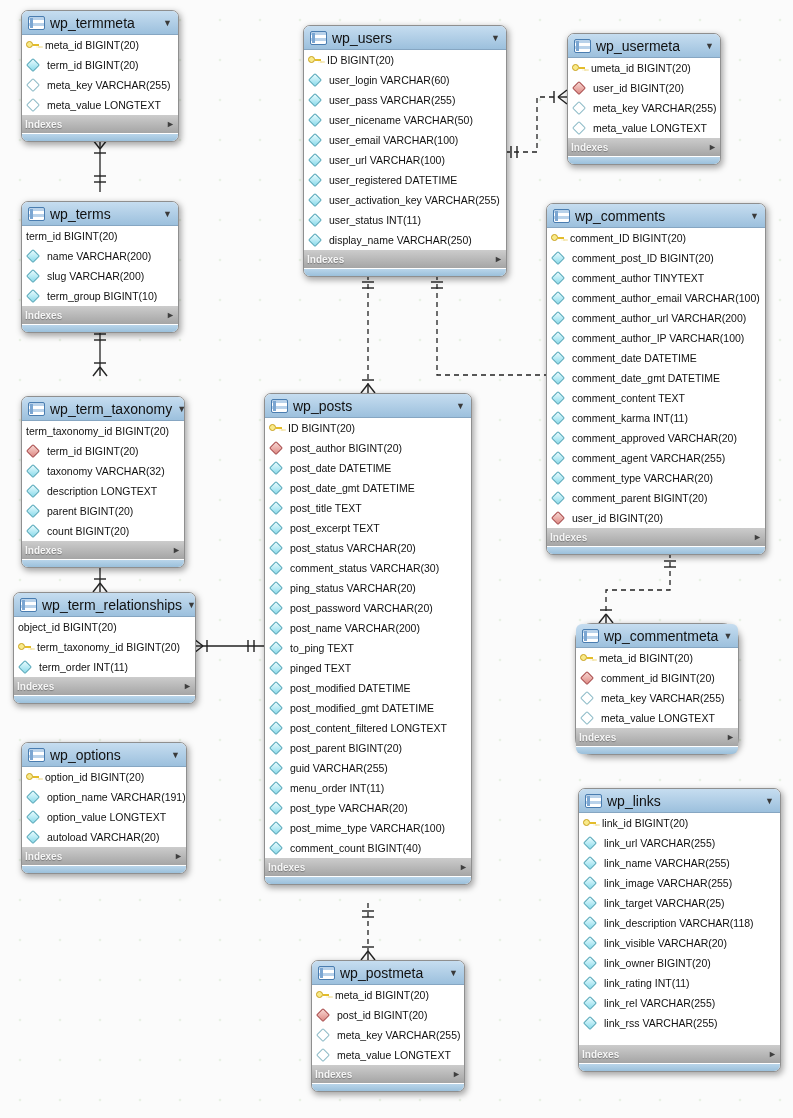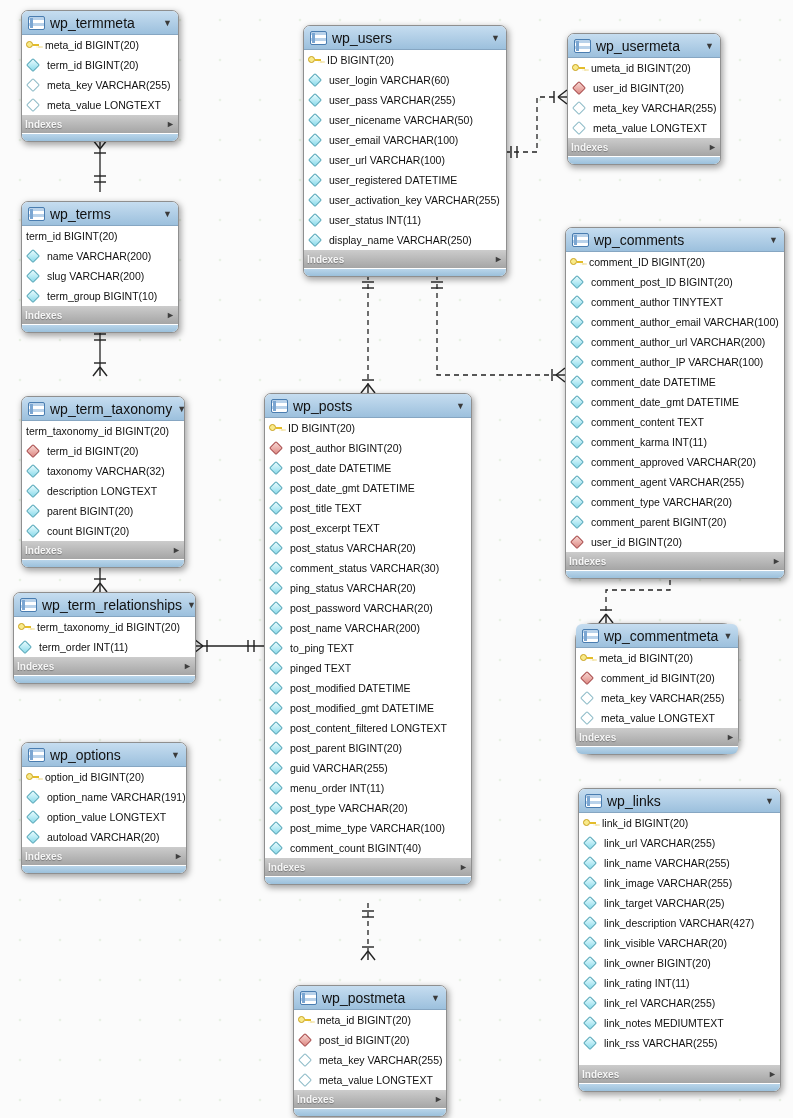--- a/index.html
+++ b/index.html
@@ -213,20 +213,23 @@
       </div>
       <div class="cap"></div>
     </div>
     <div class="table" style="left: 13px; top: 592px; width: 181px;">
       <div class="hdr">
         <span class="tbl-icon"></span>
         <span class="title">wp_term_relationships</span>
         <span class="col-arrow">▼</span>
       </div>
       <div class="row">
+        <span>object_id BIGINT(20)</span>
+      </div>
+      <div class="row">
         <span class="ic-key"></span>
         <span>term_taxonomy_id BIGINT(20)</span>
       </div>
       <div class="row">
         <span class="ic-d ic-col"></span>
         <span>term_order INT(11)</span>
       </div>
       <div class="ftr">
         <span>Indexes</span>
         <span class="exp">►</span>
@@ -406,21 +409,21 @@
       <div class="row">
         <span class="ic-d ic-col"></span>
         <span>comment_count BIGINT(40)</span>
       </div>
       <div class="ftr">
         <span>Indexes</span>
         <span class="exp">►</span>
       </div>
       <div class="cap"></div>
     </div>
-    <div class="table" style="left: 293px; top: 960px; width: 152px; margin-top: 25px;">
+    <div class="table" style="left: 311px; top: 960px; width: 152px;">
       <div class="hdr">
         <span class="tbl-icon"></span>
         <span class="title">wp_postmeta</span>
         <span class="col-arrow">▼</span>
       </div>
       <div class="row">
         <span class="ic-key"></span>
         <span>meta_id BIGINT(20)</span>
       </div>
       <div class="row">
@@ -462,21 +465,21 @@
       <div class="row">
         <span class="ic-d ic-colh"></span>
         <span>meta_value LONGTEXT</span>
       </div>
       <div class="ftr">
         <span>Indexes</span>
         <span class="exp">►</span>
       </div>
       <div class="cap"></div>
     </div>
-    <div class="table" style="left: 565px; top: 203px; width: 218px; margin-top: 24px;">
+    <div class="table" style="left: 546px; top: 203px; width: 218px;">
       <div class="hdr">
         <span class="tbl-icon"></span>
         <span class="title">wp_comments</span>
         <span class="col-arrow">▼</span>
       </div>
       <div class="row">
         <span class="ic-key"></span>
         <span>comment_ID BIGINT(20)</span>
       </div>
       <div class="row">
@@ -590,41 +593,37 @@
       <div class="row">
         <span class="ic-d ic-col"></span>
         <span>link_image VARCHAR(255)</span>
       </div>
       <div class="row">
         <span class="ic-d ic-col"></span>
         <span>link_target VARCHAR(25)</span>
       </div>
       <div class="row">
         <span class="ic-d ic-col"></span>
-        <span>link_description VARCHAR(427)</span>
+        <span>link_description VARCHAR(118)</span>
       </div>
       <div class="row">
         <span class="ic-d ic-col"></span>
         <span>link_visible VARCHAR(20)</span>
       </div>
       <div class="row">
         <span class="ic-d ic-col"></span>
         <span>link_owner BIGINT(20)</span>
       </div>
       <div class="row">
         <span class="ic-d ic-col"></span>
         <span>link_rating INT(11)</span>
       </div>
       <div class="row">
         <span class="ic-d ic-col"></span>
         <span>link_rel VARCHAR(255)</span>
-      </div>
-      <div class="row">
-        <span class="ic-d ic-col"></span>
-        <span>link_notes MEDIUMTEXT</span>
       </div>
       <div class="row">
         <span class="ic-d ic-col"></span>
         <span>link_rss VARCHAR(255)</span>
       </div>
       <div class="spacer" style="height: 12px;"></div>
       <div class="ftr">
         <span>Indexes</span>
         <span class="exp">►</span>
       </div>

